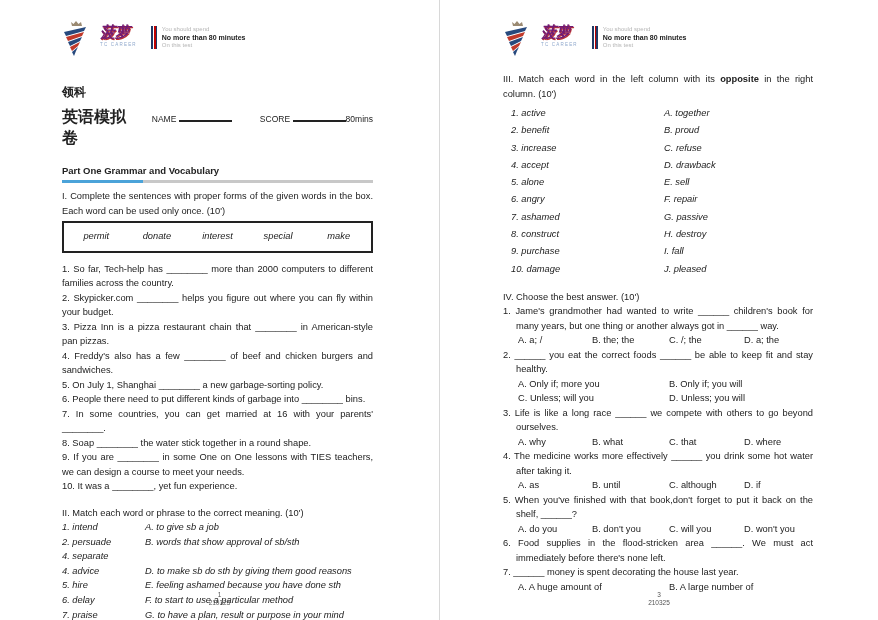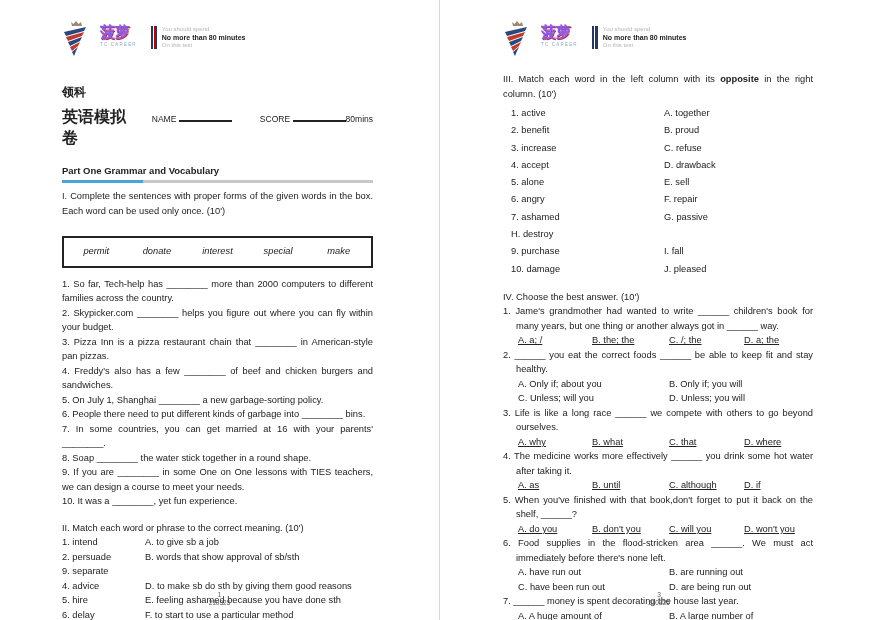--- a/index.html
+++ b/index.html
@@ -12,22 +12,22 @@
   .canvas { position:relative; width:878px; height:620px; display:flex; background:#fdfdfd; }
   .page { width:439px; height:620px; position:relative; background:#fff; }
   .page-inner { padding:20px 66px 0 62px; }
   .page2 { border-left:1px solid #d8d8d8; }
   .page2 .page-inner { padding:20px 65px 0 63px; }
 
   
   .hdr { display:flex; align-items:flex-start; height:44px; margin-bottom:4px; }
   .logo { display:flex; align-items:flex-start; }
   .brand-txt { margin-left:4px; margin-top:4px; }
-  .brand-chars { font-family:"DejaVu Serif", serif; font-weight:bold;
-                 font-size:15px; line-height:16px; color:#8b5cf6; text-shadow:0.7px 0.7px 0 #b33; }
+  .brand-chars { font-family:"DejaVu Serif", serif; font-style:italic; font-weight:bold;
+                 font-size:15px; line-height:16px; color:#701a75; text-shadow:0.7px 0.7px 0 #b33; }
   .brand-tag { font-size:4.5px; letter-spacing:1.2px; color:#8fa8cc; margin-top:2px; }
   .timer { display:flex; margin-left:14px; margin-top:6px; }
   .flag { width:6px; height:23px; margin-right:5px;
           background:linear-gradient(90deg,#1f3864 0 2px,#ffffff 2px 3px,#c00000 3px 4.5px,#1f3864 4.5px 6px); }
   .timer-l1,.timer-l3 { font-size:6px; line-height:7.5px; color:#b5b5b5; }
   .timer-l2 { font-size:7px; line-height:8px; font-weight:bold; color:#222; }
 
   .school { font-size:12px; font-weight:bold; line-height:14px; margin-top:21px; }
   .title-row { display:flex; align-items:baseline; margin-top:8px; }
   .exam-title { font-size:16px; font-weight:bold; }
@@ -37,31 +37,31 @@
   .duration { font-size:8.5px; margin-left:auto; }
 
   .part-heading { font-size:9.5px; font-weight:bold; margin-top:16px; }
   .rule { height:3px; background:#c8c8c8; margin-top:4px; position:relative; }
   .rule::before { content:""; position:absolute; left:0; top:0; bottom:0; width:26%; background:#4ba3d9; }
 
   p { margin:0; font-size:9.3px; line-height:14.5px; text-align:justify; }
   .sec-head { margin-top:12px; }
   .intro { margin-top:6px; }
 
-  .word-box { border:2px solid #222; margin:18px 0 9px 0; padding:5px 2px; }
+  .word-box { border:2px solid #222; margin:3px 0 9px 0; padding:5px 2px; }
   .wb-row { display:grid; grid-template-columns:repeat(5,1fr); }
   .wb-cell { text-align:center; font-style:italic; font-size:9.3px; line-height:17.5px; }
 
-  .pair-row { display:grid; grid-template-columns:83px 1fr; font-size:9.3px; line-height:14.6px; }
+  .pair-row { display:grid; grid-template-columns:83px 1fr; font-size:9.3px; line-height:14.6px;font-style:italic; }
   .pair-row.s3 { grid-template-columns:153px 1fr; line-height:17.3px; padding-left:8px; }
   .s3-list { margin-top:4px; }
 
   .stem { padding-left:13px; text-indent:-13px; }
   .opts4 { display:grid; grid-template-columns:74px 77px 75px 1fr; padding-left:15px;
-           font-size:9.3px; line-height:14.5px;text-decoration:underline; }
+           font-size:9.3px; line-height:14.5px; }
   .opts2 { display:grid; grid-template-columns:151px 1fr; padding-left:15px;
            font-size:9.3px; line-height:14.5px; }
 
   .footer { position:absolute; bottom:13px; left:0; right:0; text-align:center;
             font-size:6.5px; line-height:8px; color:#555; }
 </style>
 </head>
 <body>
 
 <div class="canvas">
@@ -138,21 +138,21 @@
       <div id="s2-pairs">
           <div class="pair-row">
             <span class="pair-word">1. intend</span>
             <span class="pair-meaning">A. to give sb a job</span>
           </div>
           <div class="pair-row">
             <span class="pair-word">2. persuade</span>
             <span class="pair-meaning">B. words that show approval of sb/sth</span>
           </div>
           <div class="pair-row">
-            <span class="pair-word">9. separate</span>
+            <span class="pair-word">4. separate</span>
           </div>
           <div class="pair-row">
             <span class="pair-word">4. advice</span>
             <span class="pair-meaning">D. to make sb do sth by giving them good reasons</span>
           </div>
           <div class="pair-row">
             <span class="pair-word">5. hire</span>
             <span class="pair-meaning">E. feeling ashamed because you have done sth</span>
           </div>
           <div class="pair-row">
@@ -226,20 +226,21 @@
           </div>
           <div class="pair-row s3">
             <span class="pair-word">6. angry</span>
             <span class="pair-meaning">F. repair</span>
           </div>
           <div class="pair-row s3">
             <span class="pair-word">7. ashamed</span>
             <span class="pair-meaning">G. passive</span>
           </div>
           <div class="pair-row s3">
+            <span class="pair-word">8. construct</span>
             <span class="pair-meaning">H. destroy</span>
           </div>
           <div class="pair-row s3">
             <span class="pair-word">9. purchase</span>
             <span class="pair-meaning">I. fall</span>
           </div>
           <div class="pair-row s3">
             <span class="pair-word">10. damage</span>
             <span class="pair-meaning">J. pleased</span>
           </div>
@@ -252,21 +253,21 @@
             <div class="opts4">
               <span class="opt">A. a; /</span>
               <span class="opt">B. the; the</span>
               <span class="opt">C. /; the</span>
               <span class="opt">D. a; the</span>
             </div>
           </div>
           <div class="q4">
             <p class="stem">2. ______ you eat the correct foods ______ be able to keep fit and stay healthy.</p>
             <div class="opts2">
-              <span class="opt">A. Only if; about you</span>
+              <span class="opt">A. Only if; more you</span>
               <span class="opt">B. Only if; you will</span>
               <span class="opt">C. Unless; will you</span>
               <span class="opt">D. Unless; you will</span>
             </div>
           </div>
           <div class="q4">
             <p class="stem">3. Life is like a long race ______ we compete with others to go beyond ourselves.</p>
             <div class="opts4">
               <span class="opt">A. why</span>
               <span class="opt">B. what</span>
@@ -287,26 +288,20 @@
             <p class="stem">5. When you've finished with that book,don't forget to put it back on the shelf, ______?</p>
             <div class="opts4">
               <span class="opt">A. do you</span>
               <span class="opt">B. don't you</span>
               <span class="opt">C. will you</span>
               <span class="opt">D. won't you</span>
             </div>
           </div>
           <div class="q4">
             <p class="stem">6. Food supplies in the flood-stricken area ______. We must act immediately before there's none left.</p>
-            <div class="opts2">
-              <span class="opt">A. have run out</span>
-              <span class="opt">B. are running out</span>
-              <span class="opt">C. have been run out</span>
-              <span class="opt">D. are being run out</span>
-            </div>
           </div>
           <div class="q4">
             <p class="stem">7. ______ money is spent decorating the house last year.</p>
             <div class="opts2">
               <span class="opt">A. A huge amount of</span>
               <span class="opt">B. A large number of</span>
             </div>
           </div>
         </div>
     </div>

